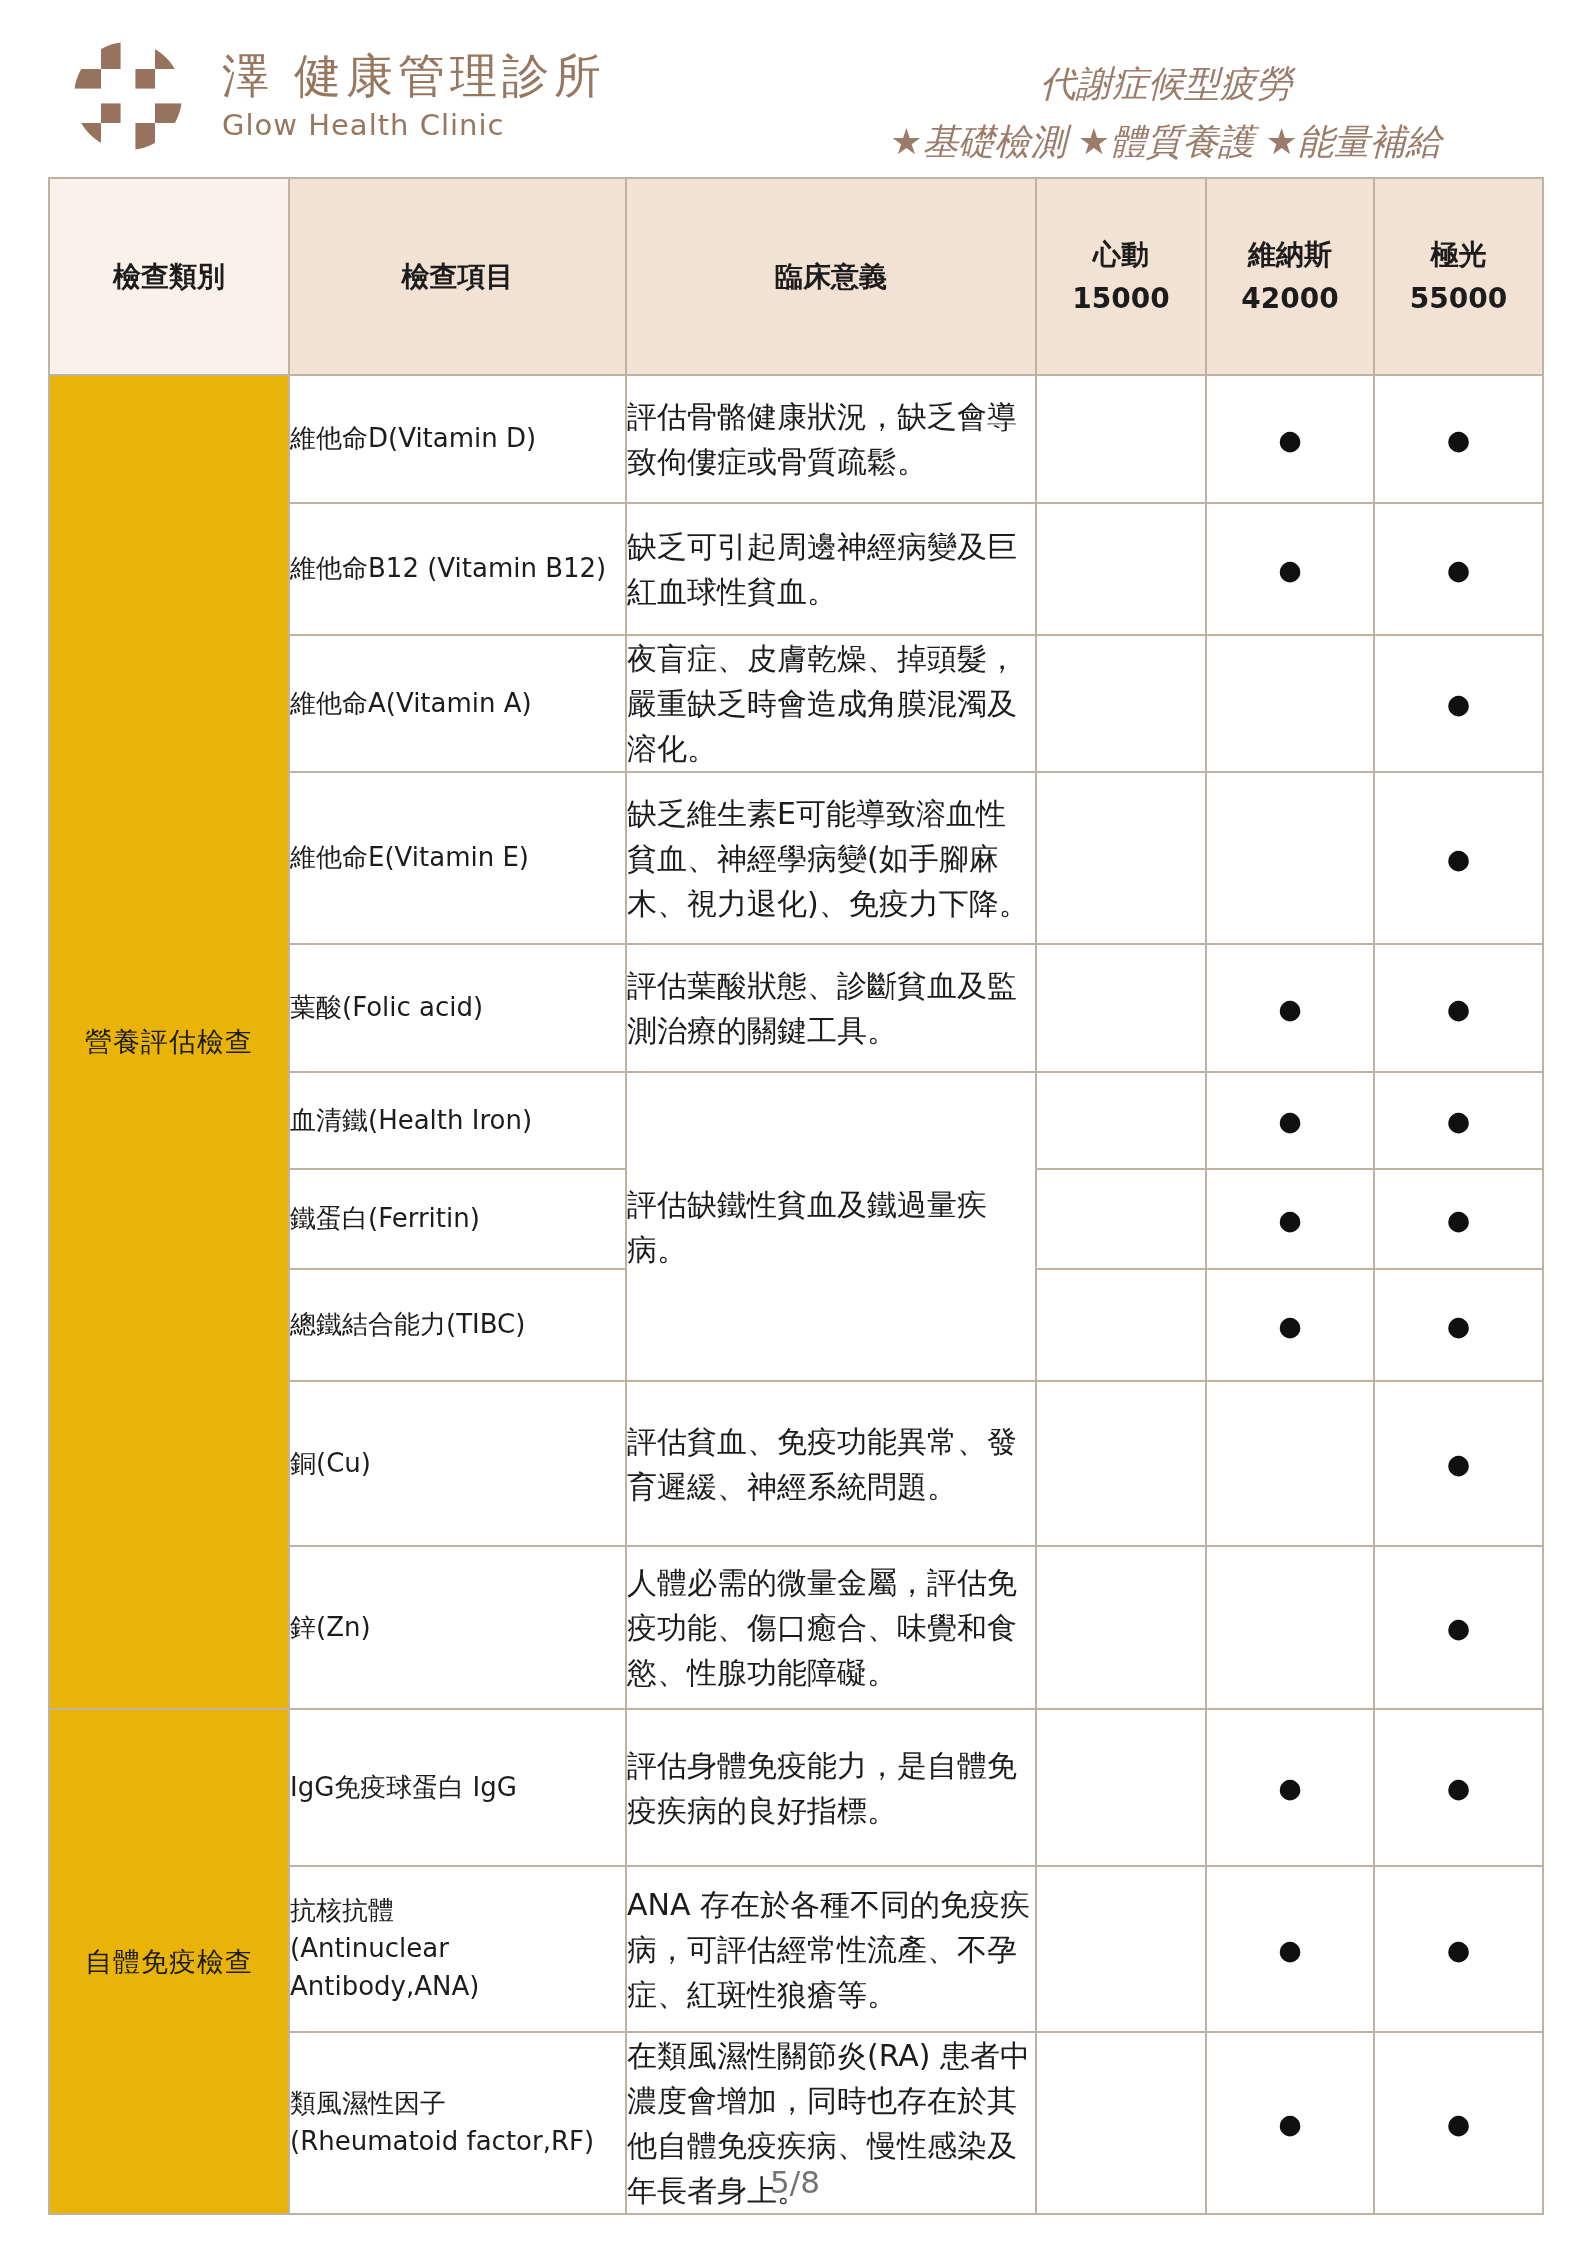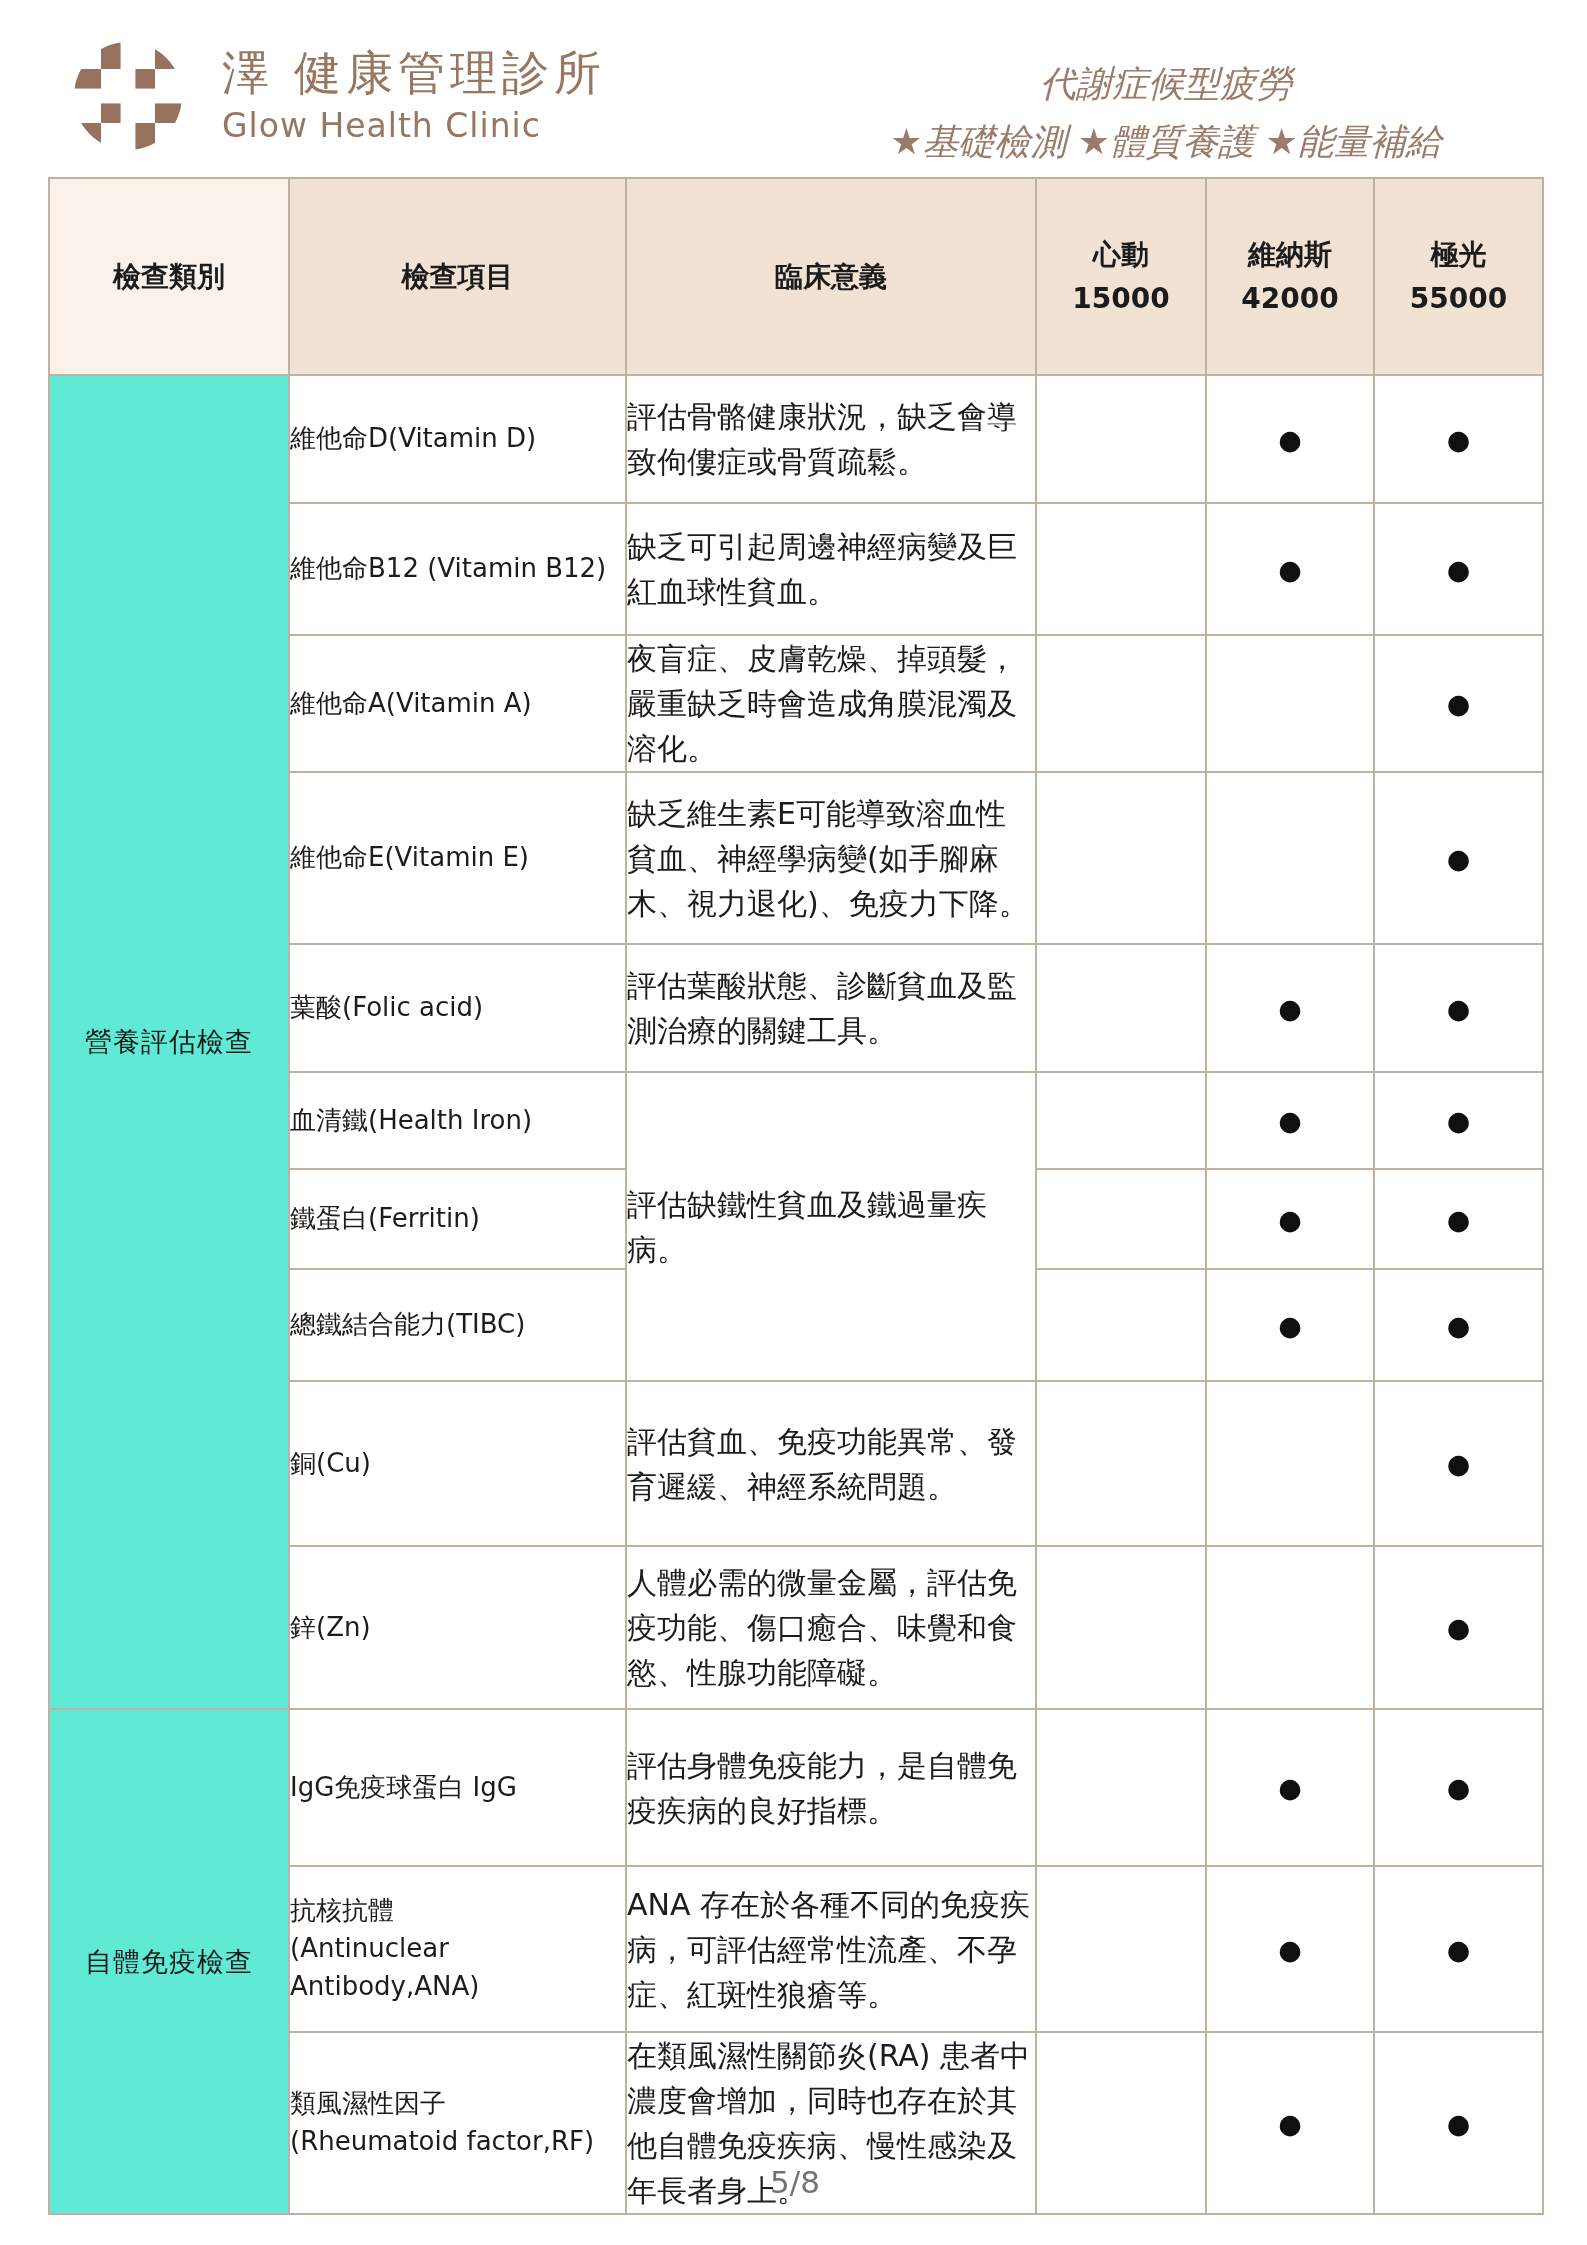--- a/index.html
+++ b/index.html
@@ -6,35 +6,35 @@
   body{
     width:1587px;height:2245px;background:#ffffff;position:relative;
     font-family:"DejaVu Sans","Liberation Sans",sans-serif;color:#1c1c1c;
     -webkit-font-smoothing:antialiased;
   }
   
   .brand{position:absolute;top:42px;left:74px;display:flex;align-items:center;gap:40px}
   .brand-mark{width:108px;height:108px;flex:0 0 auto}
   .brand-text{display:flex;flex-direction:column}
   .brand-zh{font-size:47px;letter-spacing:5px;color:#97775f;font-weight:500;line-height:1.1}
-  .brand-en{font-size:33px;color:#97775f;margin-top:7px;letter-spacing:1px}
+  .brand-en{font-size:29px;color:#97775f;margin-top:7px;letter-spacing:1px}
   
   .promo{
     position:absolute;top:55px;left:858px;width:616px;text-align:center;
     color:#9b7c6a;font-size:36px;line-height:1.6;font-weight:500;font-style:italic;
   }
   
   table.checkup{
     position:absolute;top:177px;left:48px;width:1494px;
     border-collapse:collapse;table-layout:fixed;
   }
   table.checkup td,table.checkup th{border:2px solid #c0b2a1;padding:0;vertical-align:middle}
   table.checkup th{background:#f2e2d4;font-size:28px;font-weight:600;line-height:1.55;text-align:center}
   table.checkup th.cat-h{background:#faf2ea}
-  td.cat{background:#5eead4;text-align:center;font-size:27px;letter-spacing:1px}
+  td.cat{background:#eab308;text-align:center;font-size:27px;letter-spacing:1px}
   td.item{font-size:26px;text-align:left;padding:8px 8px 8px 16px;line-height:1.45}
   td.meaning{font-size:30px;text-align:left;padding:10px 12px 10px 15px;line-height:1.5}
   td.dotc{text-align:center;font-size:27px;color:#101010;line-height:1}
   
   .page-footer{
     position:absolute;top:2164px;left:48px;width:1494px;text-align:center;
     font-size:31px;color:#737373;
   }
 </style>
 </head>

